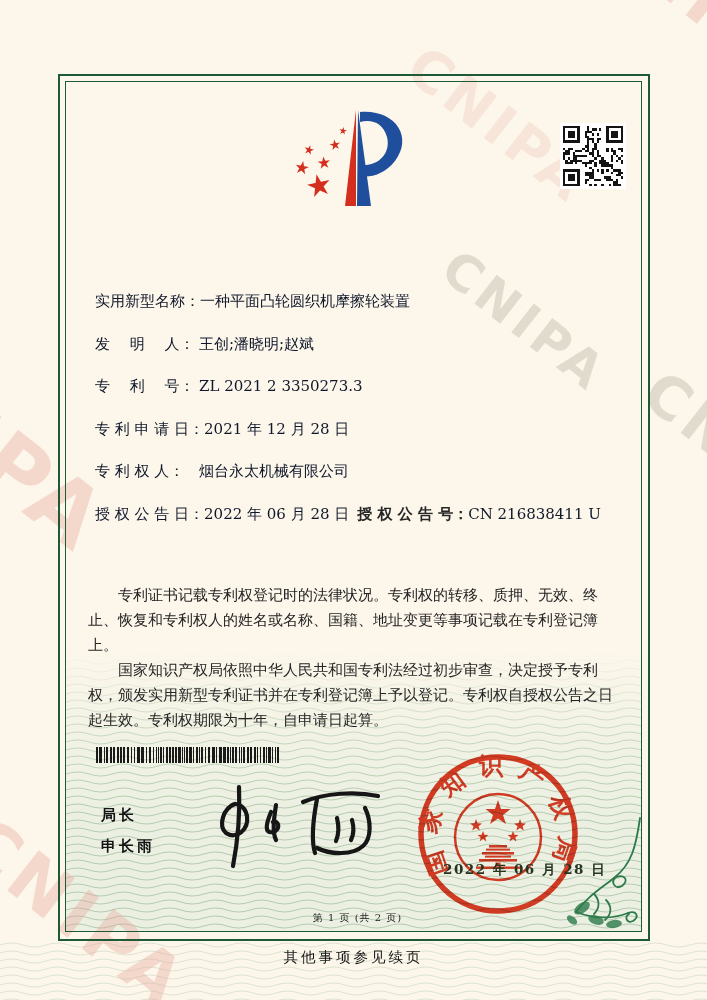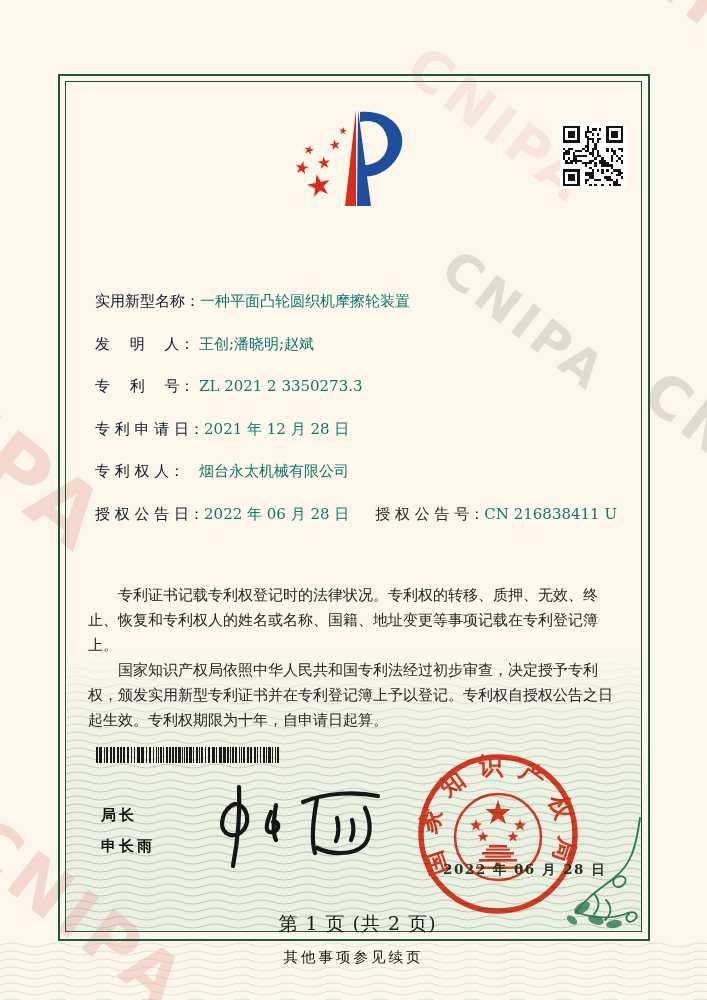--- a/index.html
+++ b/index.html
@@ -19,34 +19,34 @@
   
   .cert-no{position:absolute;left:95px;top:116px;font-size:15px;letter-spacing:2px;z-index:3;}
   .logo{position:absolute;left:290px;top:106px;z-index:3;}
   .qr{position:absolute;left:560px;top:123px;width:66px;height:66px;background:#ffffff;
       padding:3px;box-sizing:border-box;z-index:3;}
   .title{position:absolute;left:0;right:0;top:205px;text-align:center;font-size:34px;
          font-weight:700;letter-spacing:6px;color:#0e0e0e;z-index:3;}
   .fields{position:absolute;left:95px;top:292px;width:540px;z-index:3;}
   .f-row{height:20px;margin-bottom:22.5px;white-space:nowrap;font-size:15px;}
   .f-label{display:inline-block;min-width:104px;color:#0f172a;}
-  .f-value{color:#0f766e;}
-  .f-label2{margin-left:26px;color:#262626;}
+  .f-value{color:#0f172a;}
+  .f-label2{margin-left:8px;color:#262626;font-weight:bold;}
   .paras{position:absolute;left:88px;top:583px;width:534px;z-index:3;font-size:15px;
          line-height:25px;color:#242424;}
   .paras p{margin:0;text-indent:2em;}
   .barcode{position:absolute;left:96px;top:747px;z-index:3;}
   .signer{position:absolute;left:101px;top:806px;z-index:3;font-size:15px;font-weight:600;
           letter-spacing:3px;color:#141414;}
   .signer .name{margin-top:12px;}
   .signature{position:absolute;left:205px;top:782px;z-index:4;}
   .seal{position:absolute;left:413px;top:747px;z-index:3;mix-blend-mode:multiply;opacity:.92;}
   .seal-date{position:absolute;left:443px;top:861px;width:190px;z-index:5;font-size:13.5px;
              font-weight:700;letter-spacing:1.5px;color:#26331f;}
-  .page-num{position:absolute;left:8px;right:0;top:911px;text-align:center;font-size:19px;
+  .page-num{position:absolute;left:8px;right:0;top:911px;text-align:center;font-size:10px;
             letter-spacing:1px;z-index:3;color:#1c1c1c;}
   .note{position:absolute;left:0;right:0;top:948px;text-align:center;font-size:14.5px;
         letter-spacing:3px;z-index:3;color:#161616;}
   .guilloche{position:absolute;z-index:0;pointer-events:none;}
   .ornament{position:absolute;left:548px;top:816px;z-index:2;pointer-events:none;}
 </style>
 </head>
 <body>
 
 <div class="page">

